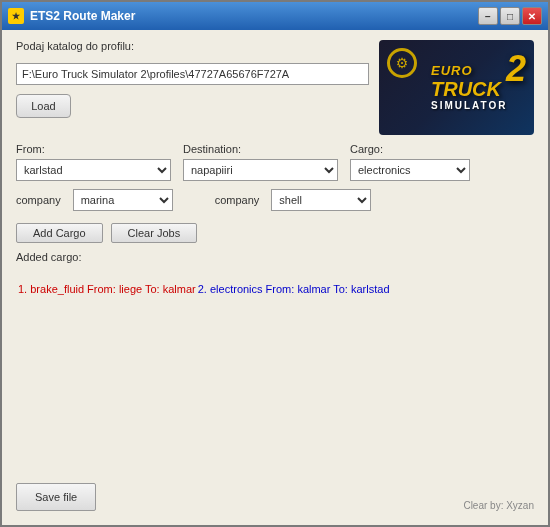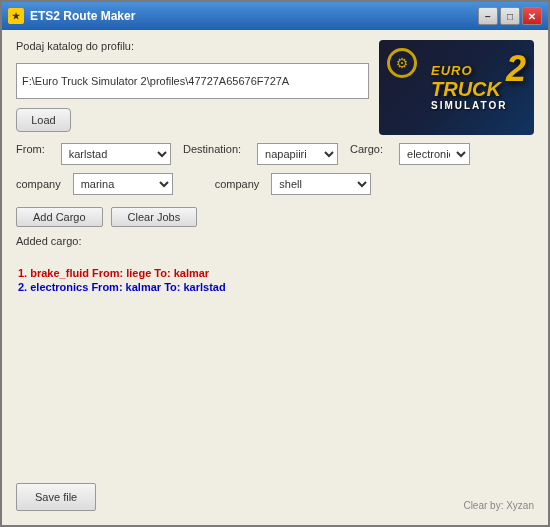--- a/index.html
+++ b/index.html
@@ -183,21 +183,21 @@
     }
 
     .label-text {
       font-size: 11px;
       color: #333;
       margin-bottom: 2px;
     }
 
     .path-field {
       width: 100%;
-      height: 36px;
+      height: 22px;
       border: 1px solid #999;
       background: white;
       padding: 2px 5px;
       font-size: 11px;
       color: #333;
     }
 
     .load-btn {
       width: 55px;
       height: 24px;
@@ -210,22 +210,22 @@
     }
 
     .row-group {
       display: flex;
       gap: 12px;
       align-items: flex-end;
     }
 
     .field-group {
       display: flex;
-      flex-direction: row;
-      gap: 16px;
+      flex-direction: column;
+      gap: 2px;
     }
 
     .field-group.from { width: 155px; }
     .field-group.destination { width: 155px; }
     .field-group.cargo { width: 120px; }
 
     select {
       height: 22px;
       border: 1px solid #999;
       background: white;
@@ -283,24 +283,23 @@
     }
 
     .added-cargo-label {
       font-size: 11px;
       color: #333;
       font-weight: normal;
     }
 
     .cargo-list {
       display: flex;
-      flex-direction: column;
+      flex-direction: row;
       gap: 2px;
       padding-left: 2px;
-      font-weight: bold;
     }
 
     .cargo-item {
       font-size: 11px;
     }
 
     .cargo-item.red { color: #cc0000; }
     .cargo-item.blue { color: #0000cc; }
 
     .bottom-row {

